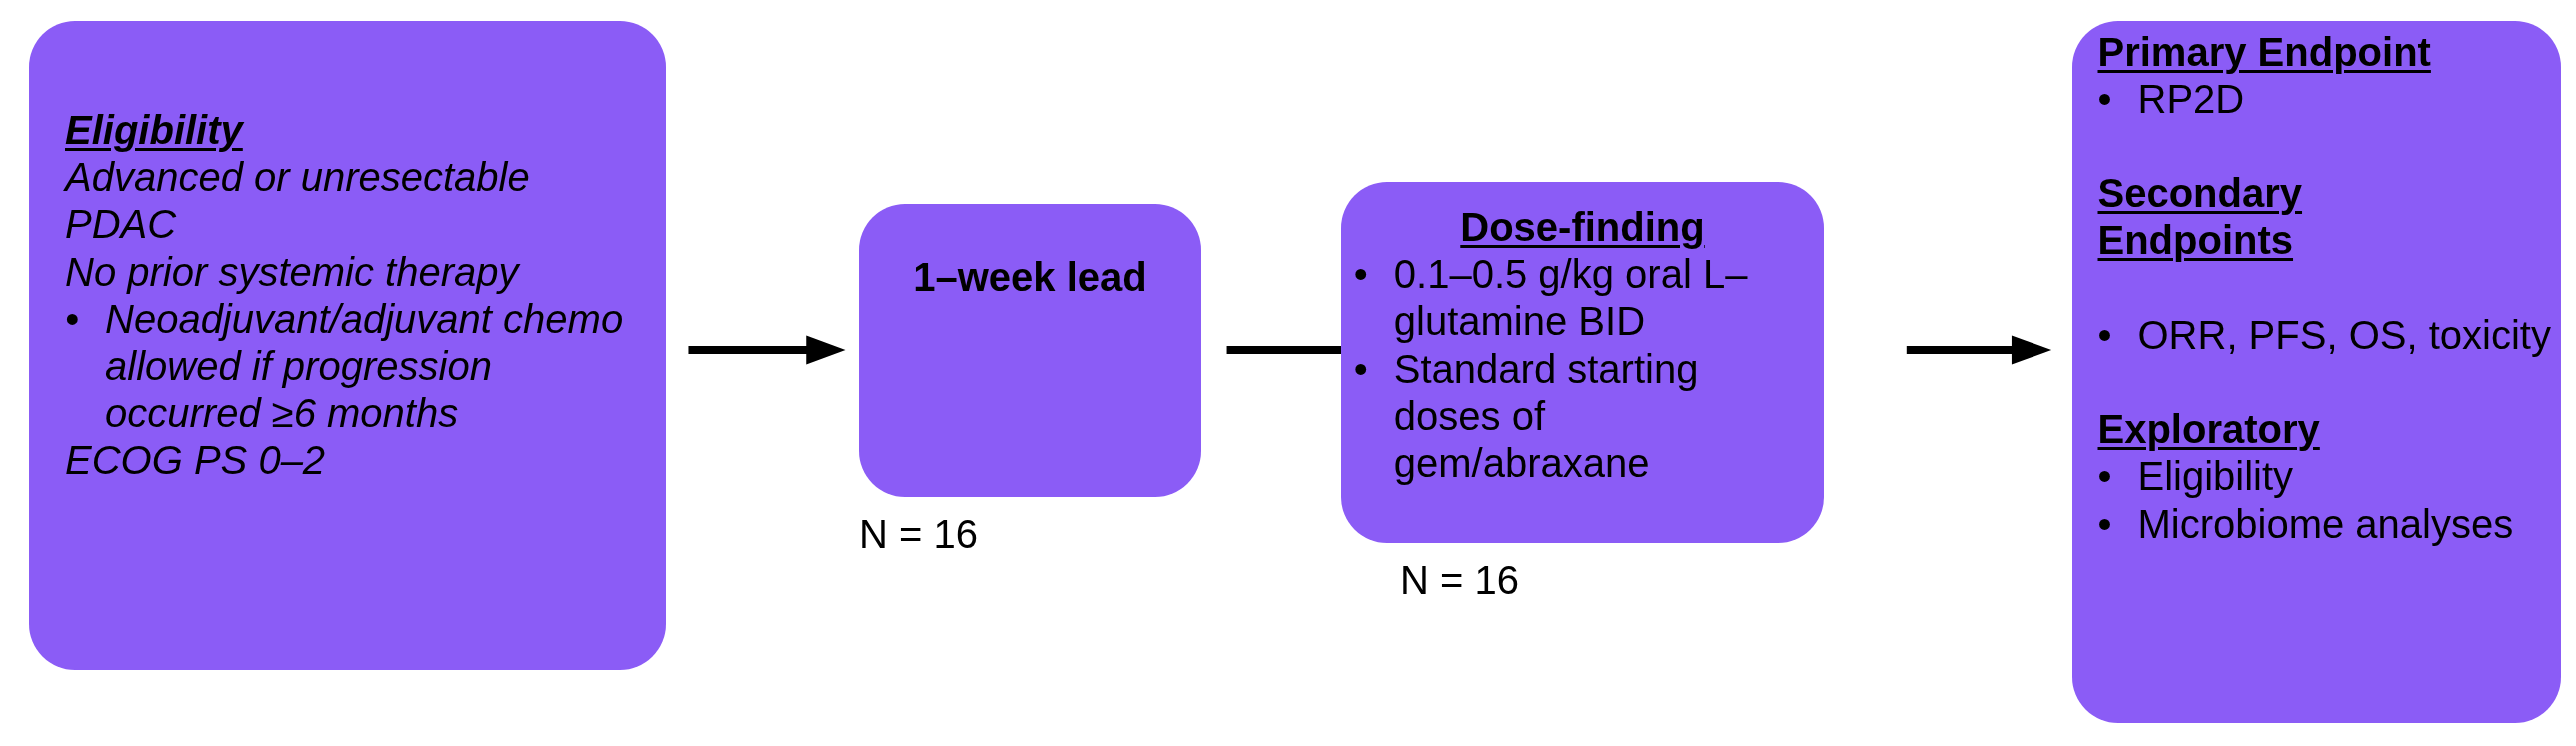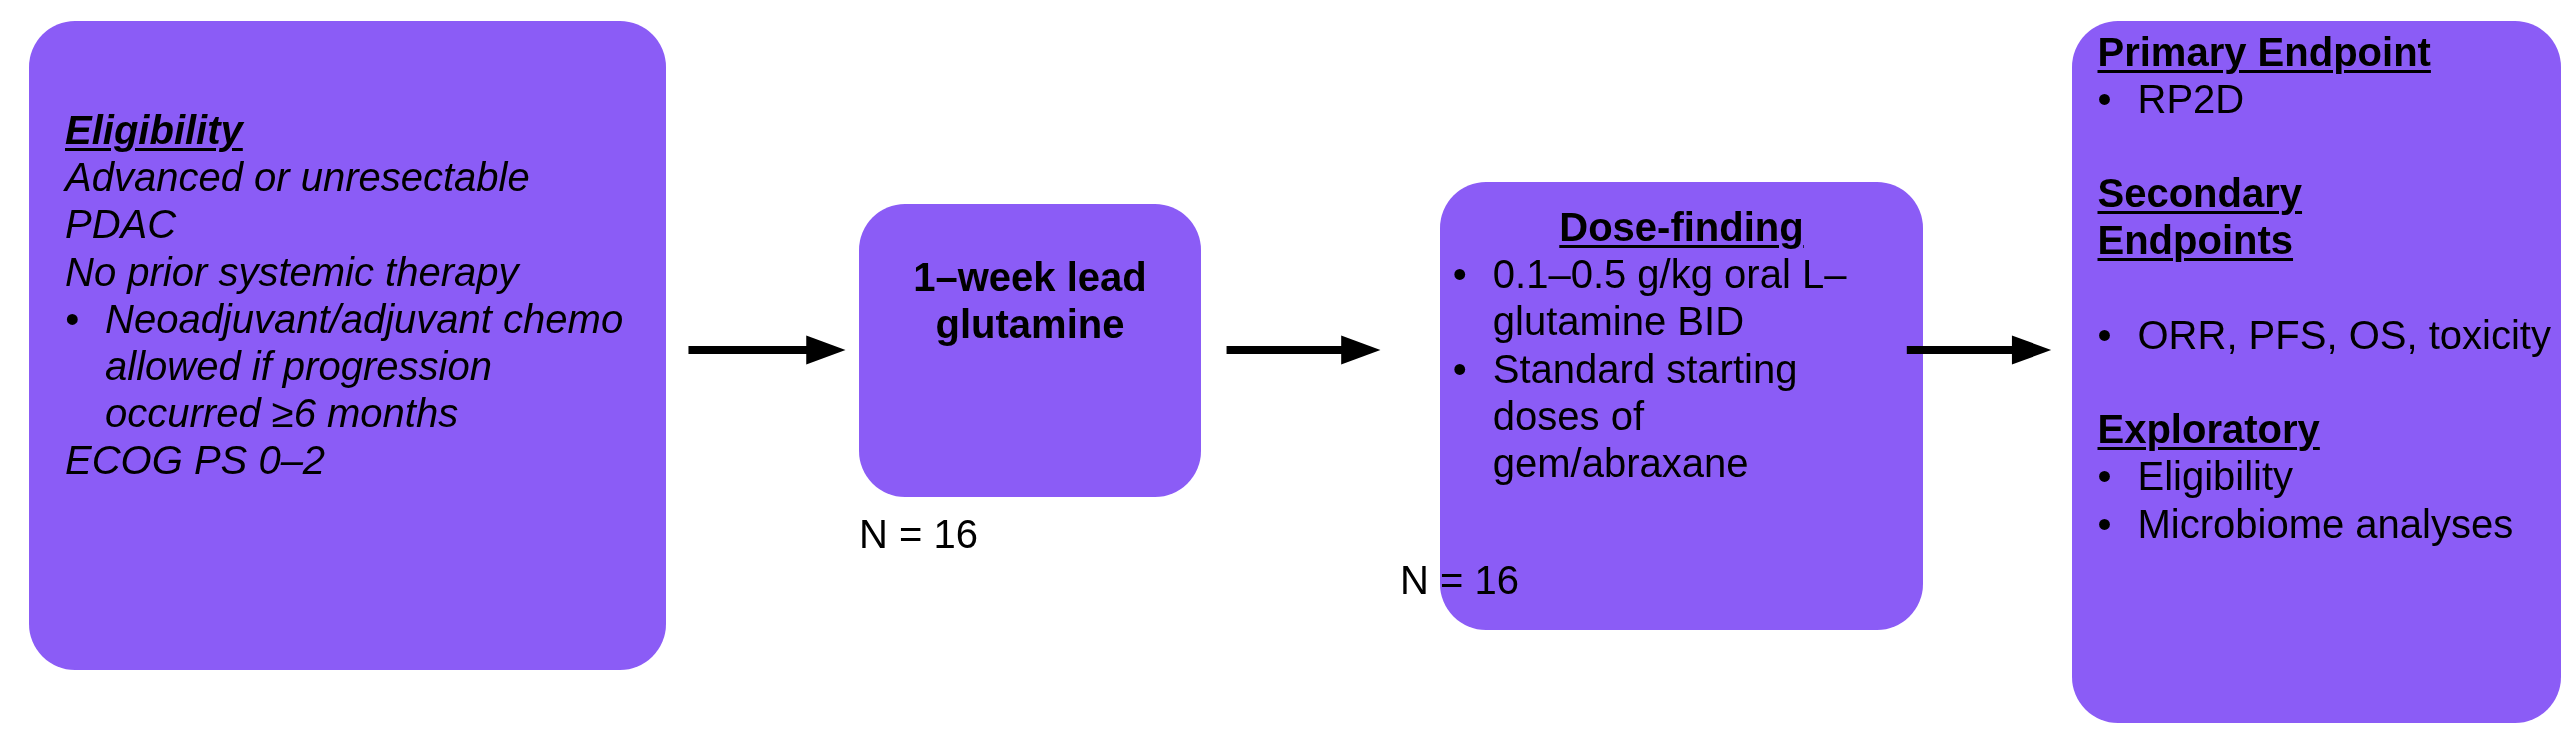--- a/index.html
+++ b/index.html
@@ -97,33 +97,32 @@
   <div class="arrow" id="arrow1" style="left:688px; top:331px; width:158px;">
     <svg width="158" height="38" viewBox="0 0 248 60" aria-hidden="true">
       <line x1="0" y1="30" x2="198" y2="30" stroke="#000000" stroke-width="13"></line>
       <polygon points="186,7 248,30 186,53" fill="#000000"></polygon>
     </svg>
   </div>
 
   <div class="box" id="box2" style="left:859px; top:204px; width:342px; height:293px;">
     <div class="box-inner txt" style="top:50px; left:15.3px; right:15.3px;">
       <div class="line">1–week lead</div>
-      <div class="line">glutamine</div>
     </div>
   </div>
   <div class="nlabel" style="left:859px; top:511px; width:342px;">N = 16</div>
 
   <div class="arrow" id="arrow2" style="left:1226px; top:331px; width:155px;">
     <svg width="155" height="38" viewBox="0 0 243 60" aria-hidden="true">
       <line x1="0" y1="30" x2="193" y2="30" stroke="#000000" stroke-width="13"></line>
       <polygon points="181,7 243,30 181,53" fill="#000000"></polygon>
     </svg>
   </div>
 
-  <div class="box" id="box3" style="left:1440px; top:182px; width:483px; height:448px;">
+  <div class="box" id="box3" style="left:1341px; top:182px; width:483px; height:361px;">
     <div class="box-inner txt" style="top:22px; left:12.8px; right:12.8px;">
       <div class="hdr" style="text-align:center;">Dose-finding</div>
       <div class="bullet-row">
         <span class="bullet-dot">•</span>
         <span class="bullet-text">0.1–0.5 g/kg oral L–glutamine BID</span>
       </div>
       <div class="bullet-row">
         <span class="bullet-dot">•</span>
         <span class="bullet-text">Standard starting doses of gem/abraxane</span>
       </div>

